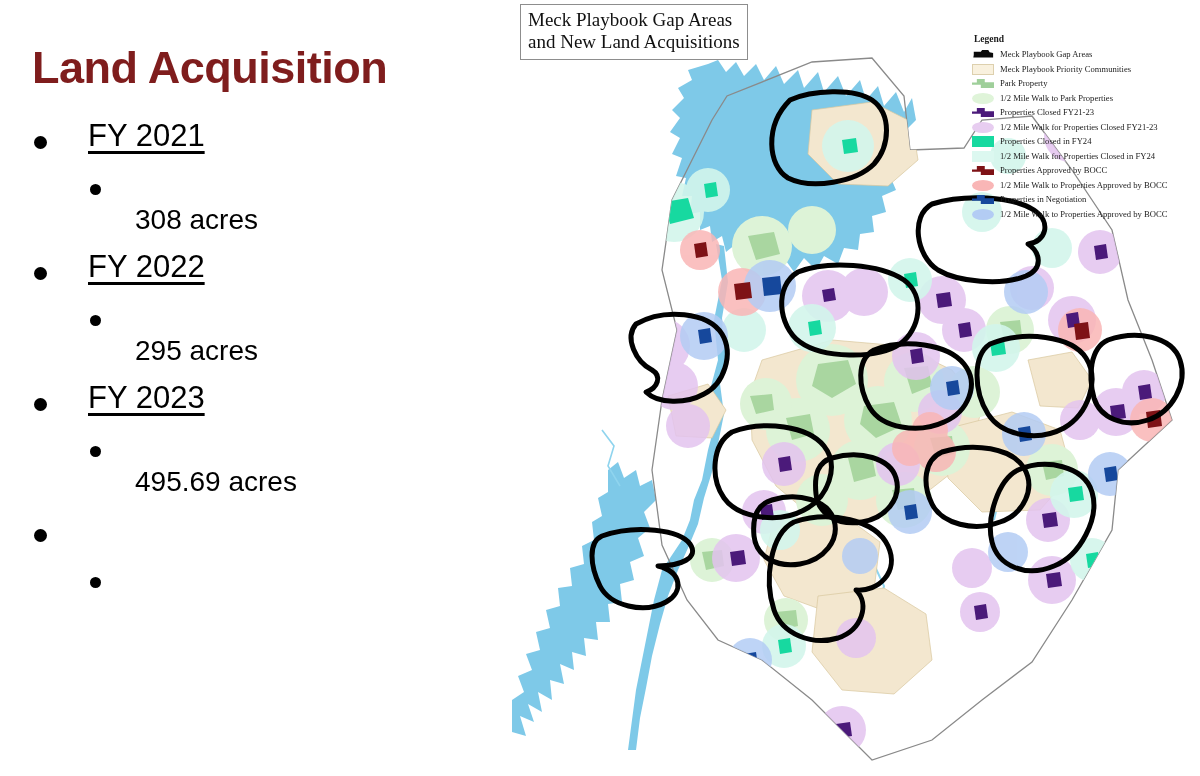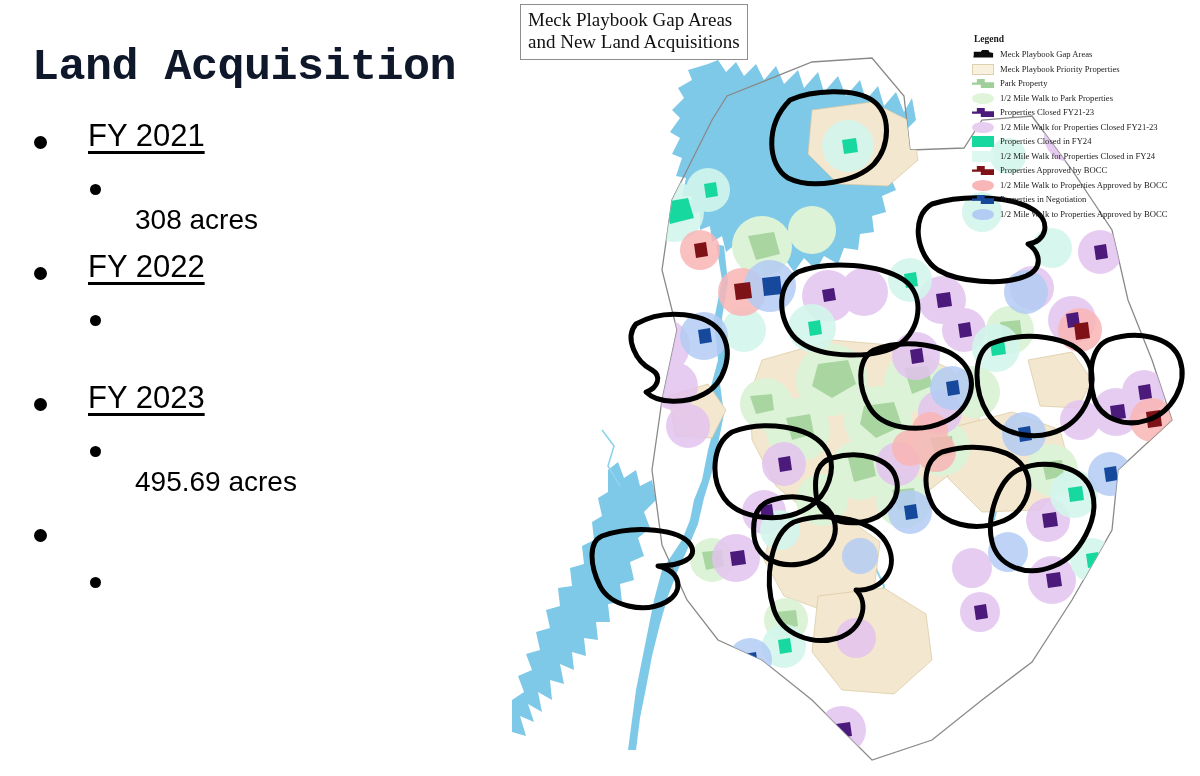--- a/index.html
+++ b/index.html
@@ -12,23 +12,23 @@
   }
   .slide{position:absolute;inset:0;}
 
   
   .left-panel{
     position:absolute;left:0;top:0;width:512px;height:776px;
   }
   .page-title{
     position:absolute;left:32px;top:42px;
     font-size:45px;font-weight:bold;
-    color:#0f172a;
+    color:#7f1d1d;
     letter-spacing:-0.5px;
-    font-family:Liberation Mono, monospace;
+    font-family:Liberation Sans, sans-serif;
     white-space:nowrap;
   }
 
   .fy-list{position:absolute;left:0;top:118px;width:512px;}
   .fy-group{position:relative;height:131px;padding-left:20px;}
 
   .fy-bullet{
     position:absolute;left:34px;top:18px;
     width:13px;height:13px;border-radius:50%;
     background:#000;
@@ -115,20 +115,21 @@
         <span class="fy-bullet"></span>
         <span class="fy-label">FY 2021</span>
         <span class="acre-bullet"></span>
         <span class="acre-text">308 acres</span>
       </div>
 
       <div class="fy-group">
         <span class="fy-bullet"></span>
         <span class="fy-label">FY 2022</span>
         <span class="acre-bullet"></span>
+        <span class="acre-text">295 acres</span>
       </div>
 
       <div class="fy-group">
         <span class="fy-bullet"></span>
         <span class="fy-label">FY 2023</span>
         <span class="acre-bullet"></span>
         <span class="acre-text">495.69 acres</span>
       </div>
 
       <div class="fy-group">
@@ -414,21 +415,21 @@
     <div class="legend">
       <div class="legend-title">Legend</div>
 
       <div class="legend-row">
         <span class="legend-swatch sw-car" style="background:#0b0b0b;"></span>
         <span class="legend-text">Meck Playbook Gap Areas</span>
       </div>
 
       <div class="legend-row">
         <span class="legend-swatch sw-rect" style="background:#f9f1de;border:1px solid #ddd0ae;box-sizing:border-box;"></span>
-        <span class="legend-text">Meck Playbook Priority Properties</span>
+        <span class="legend-text">Meck Playbook Priority Communities</span>
       </div>
 
       <div class="legend-row">
         <span class="legend-swatch sw-poly" style="background:#9fcf9a;"></span>
         <span class="legend-text">Park Property</span>
       </div>
 
       <div class="legend-row">
         <span class="legend-swatch sw-ellipse" style="background:#dff4d9;"></span>
         <span class="legend-text">1/2 Mile Walk to Park Properties</span>

